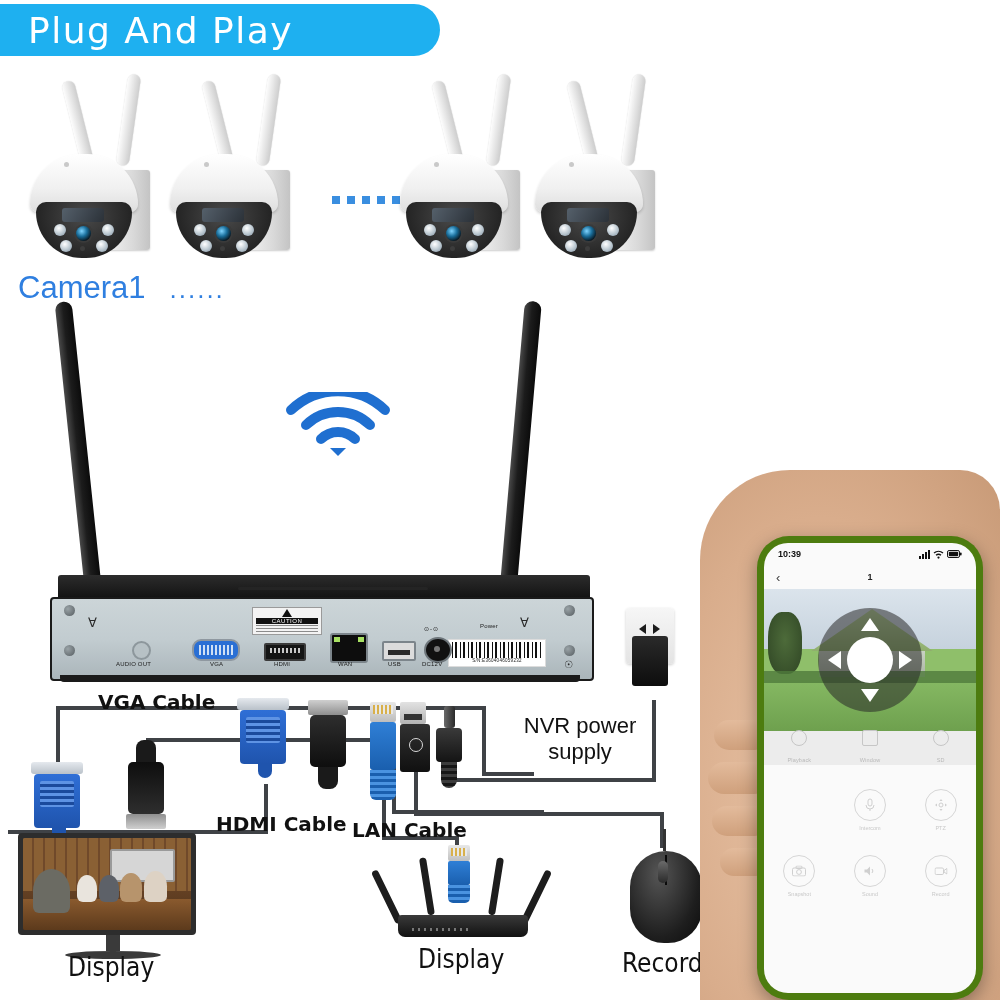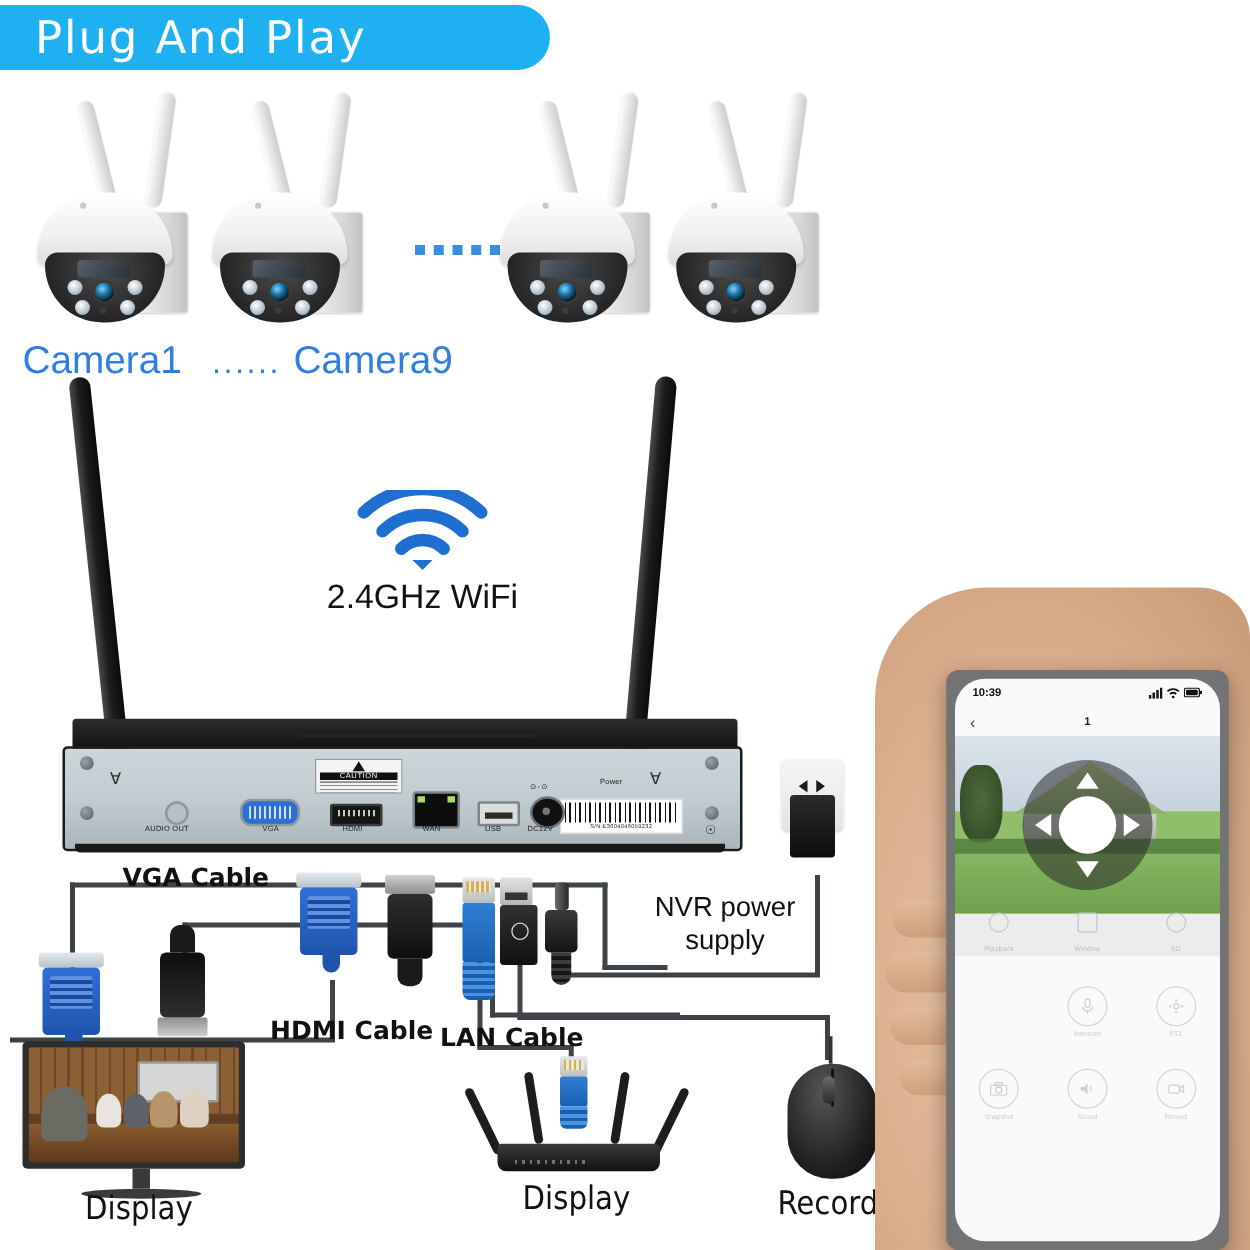--- a/index.html
+++ b/index.html
@@ -231,22 +231,22 @@
              background:radial-gradient(ellipse at 40% 25%,#555,#1e1e1e 65%,#0b0b0b);
              border-radius:36px 36px 34px 34px;}
   #mouse .split{position:absolute;left:45px;top:10px;width:2px;height:30px;background:#0a0a0a;}
   #mouse .wheel{position:absolute;left:38px;top:16px;width:10px;height:22px;border-radius:5px;
              background:linear-gradient(180deg,#6a6a6a,#2a2a2a);}
 
   
   #hand{left:700px;top:470px;width:300px;height:530px;
         background:radial-gradient(ellipse at 40% 60%,#e8c3a6,#d9ad8c 60%,#c89a77);
         border-radius:90px 40px 0 0;}
-  #phone{left:757px;top:536px;width:226px;height:464px;background:#737373;
-        border-radius:10px;box-shadow:0 6px 18px rgba(0,0,0,.35);}
+  #phone{left:757px;top:536px;width:226px;height:464px;background:#4d7c0f;
+        border-radius:32px;box-shadow:0 6px 18px rgba(0,0,0,.35);}
   #phone .scr{position:absolute;left:7px;top:7px;width:212px;height:450px;background:#fafafa;
         border-radius:24px;overflow:hidden;}
   .ph-status{position:absolute;left:0;top:0;width:100%;height:22px;display:flex;
         align-items:center;justify-content:space-between;padding:0 14px;box-sizing:border-box;}
   .ph-time{font-size:9px;font-weight:bold;color:#111;}
   .ph-icons{display:flex;gap:3px;align-items:center;}
   .ph-nav{position:absolute;left:0;top:22px;width:100%;height:24px;display:flex;
         align-items:center;justify-content:center;}
   .ph-back{position:absolute;left:12px;font-size:13px;color:#444;}
   .ph-title{font-size:9px;font-weight:bold;color:#222;}
@@ -374,31 +374,29 @@
     <div class="led l3"></div>
     <div class="led l4"></div>
     <div class="lens"></div>
     <div class="mic"></div>
   </div>
 </div>
 
 <div class="abs" id="cam-labels">
   <span class="s1">Camera1</span>
   <span class="gap">......</span>
-  <span class="s3">Camera9</span>
 </div>
 
 <div class="abs" id="wifi">
   <svg width="110" height="66" viewBox="0 0 110 66">
     <path d="M8 18 A68 68 0 0 1 102 18" stroke="#1f6fd0" stroke-width="10" fill="none" stroke-linecap="round"></path>
     <path d="M23 33 A46 46 0 0 1 87 33" stroke="#1f6fd0" stroke-width="10" fill="none" stroke-linecap="round"></path>
     <path d="M38 47 A24 24 0 0 1 72 47" stroke="#1f6fd0" stroke-width="10" fill="none" stroke-linecap="round"></path>
     <path d="M47 56 L55 64 L63 56 Z" fill="#1f6fd0"></path>
   </svg>
-  <div id="wifi-label">2.4GHz WiFi</div>
 </div>
 
 <div class="abs ant-big" id="ant-left"></div>
 <div class="abs ant-big" id="ant-right"></div>
 
 <div class="abs" id="nvr">
   <div class="top"></div>
   <div class="panel">
     <div class="screw" style="left:12px;top:6px;"></div>
     <div class="screw" style="left:12px;top:46px;"></div>

